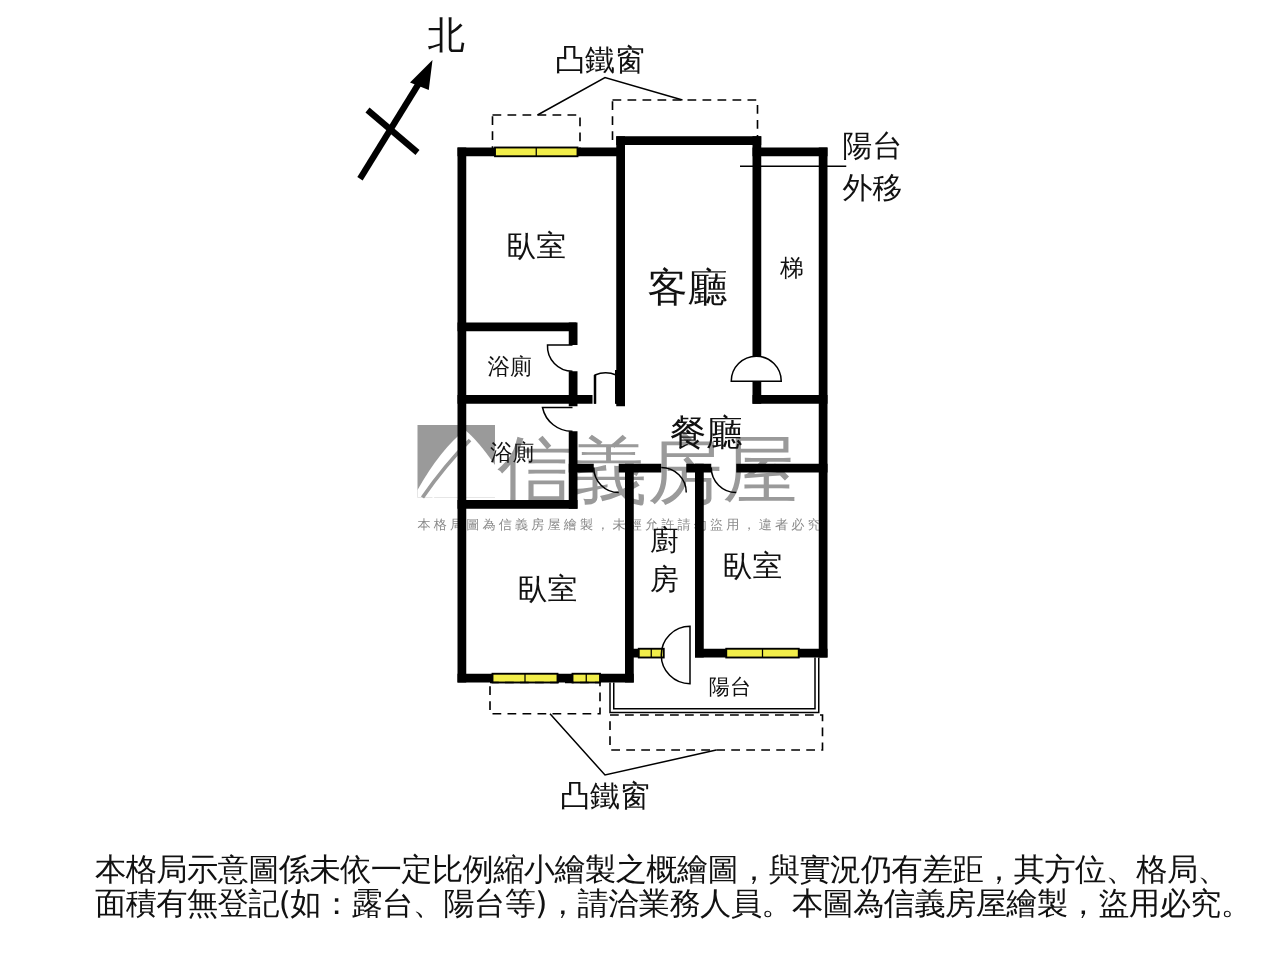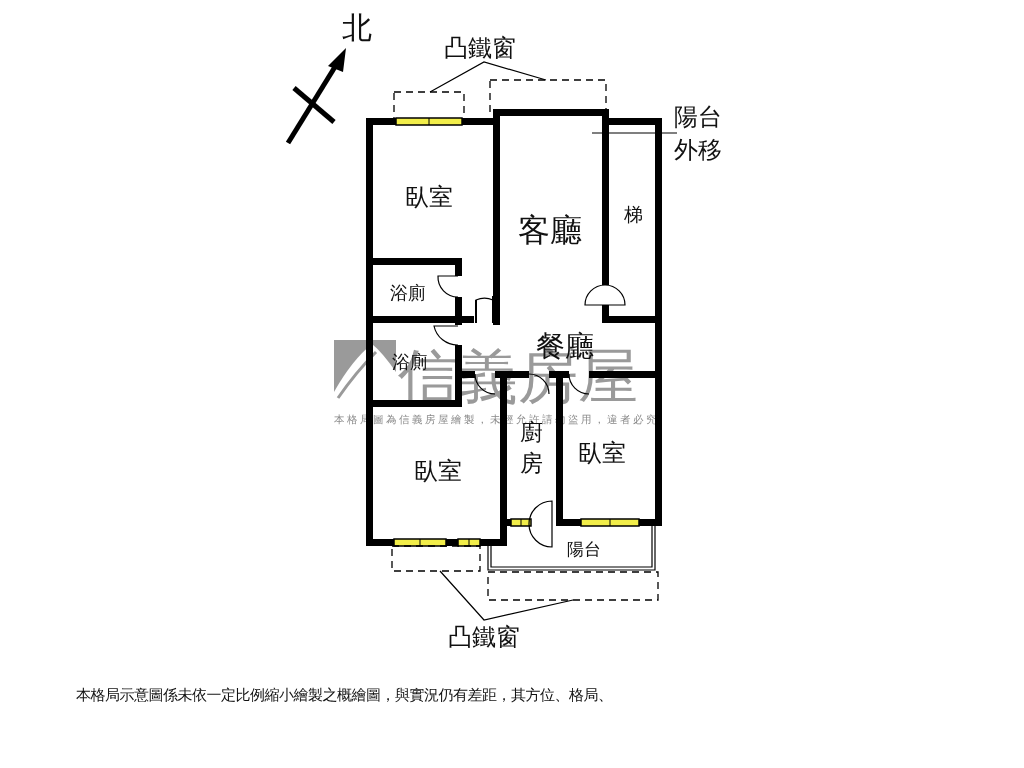--- a/index.html
+++ b/index.html
@@ -9,21 +9,21 @@
   .wall { fill: #000; }
   .win { fill: #f2ee4a; stroke: #000; stroke-width: 1.5; }
   .dash { fill: none; stroke: #000; stroke-width: 1.3; stroke-dasharray: 7 5; }
   .thin { fill: none; stroke: #000; stroke-width: 1.2; }
   .door { fill: none; stroke: #000; stroke-width: 1.2; }
   .room-label { font-family: "DejaVu Sans", sans-serif; fill: #111; }
   .wm-text { font-family: "DejaVu Sans", sans-serif; fill: #9a9a9a; }
   .wm-small { font-family: "DejaVu Sans", sans-serif; fill: #8a8a8a; font-size: 10.5px; letter-spacing: 2.5px; }
   .disclaimer {
     position: absolute; left: 76px; top: 682px; width: 900px;
-    font-family: "DejaVu Sans", sans-serif; font-size: 15px; line-height: 27px;
+    font-family: "DejaVu Sans", sans-serif; font-size: 25px; line-height: 27px;
     color: #111; letter-spacing: -0.5px;
   }
   .disclaimer div { white-space: nowrap; }
 </style>
 </head>
 <body>
 
 <svg id="plan" viewBox="0 0 1024 768" xmlns="http://www.w3.org/2000/svg">
 
   <g>
@@ -147,13 +147,14 @@
   <text class="room-label" x="392" y="368" font-size="18">浴廁</text>
   <text class="room-label" x="520" y="440" font-size="23">廚</text>
   <text class="room-label" x="520" y="471" font-size="23">房</text>
   <text class="room-label" x="414" y="479" font-size="24">臥室</text>
   <text class="room-label" x="578" y="461" font-size="24">臥室</text>
   <text class="room-label" x="567" y="555" font-size="17">陽台</text>
 </svg>
 
 <div class="disclaimer">
   <div>本格局示意圖係未依一定比例縮小繪製之概繪圖，與實況仍有差距，其方位、格局、</div>
+  <div>面積有無登記(如：露台、陽台等)，請洽業務人員。本圖為信義房屋繪製，盜用必究。</div>
 </div>
 
 </body></html>

